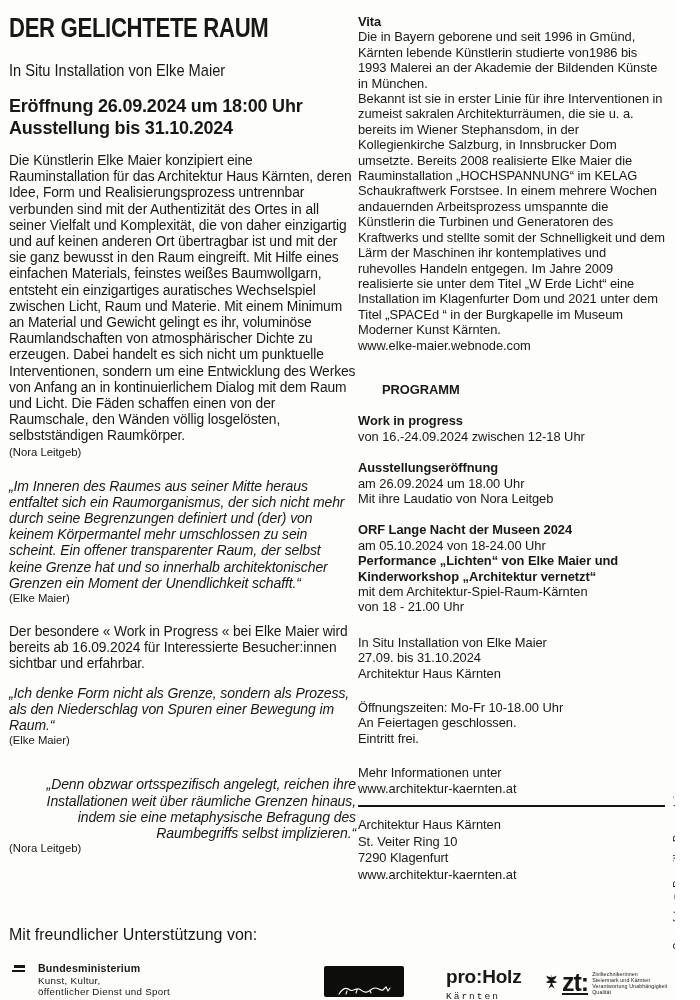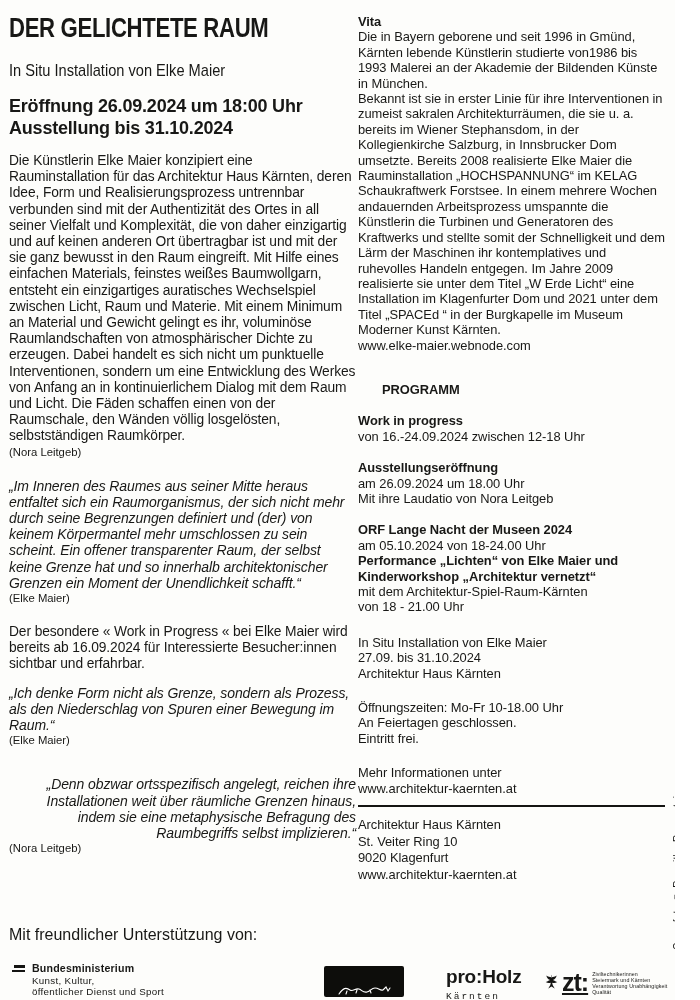--- a/index.html
+++ b/index.html
@@ -26,21 +26,21 @@
   .right-col { position:absolute; left:358px; top:14px; width:307px;
                font-size:12.9px; line-height:15.4px; letter-spacing:-0.05px; }
   .b { font-weight:700; }
   .prog-head { font-weight:700; margin-top:29px;margin-left:24px; }
   .prog-item { margin-top:16px; }
   .mt20 { margin-top:20px; } .mt19 { margin-top:19px; }
   .rule { border-top:2px solid #141412; margin-top:9px; width:100%; }
   .address { margin-top:10px; line-height:16.5px; }
   
   .support { position:absolute; left:9px; top:926px; font-size:16px; }
-  .bm { position:absolute; left:12px; top:962px; display:flex; gap:6px; }
+  .bm { position:absolute; left:12px; top:962px; display:flex; gap:12px; }
   .bm-flag { margin-top:3px; width:14px; }
   .bm-flag .bar1 { margin-left:2px; width:11px; height:2.6px; background:#141412; }
   .bm-flag .bar2 { margin-top:2.2px; width:13px; height:2.6px; background:#141412; }
   .bm-title { font-size:10.6px; font-weight:700; line-height:12.5px; letter-spacing:.2px; }
   .bm-line { font-size:9.8px; line-height:11.5px; letter-spacing:.3px; }
   .land { position:absolute; left:197px; top:1015px; display:flex; align-items:center; }
   .land-word { font-size:12.5px; letter-spacing:1px; }
   .land-mark { width:12px; height:13px; display:flex; gap:2px; }
   .land-mark .lbar { width:4.5px; height:13px; background:#141412; }
   .land-mark .rcol { display:flex; flex-direction:column; gap:2.5px; }
@@ -127,21 +127,21 @@
     <div class="mt19">
       <div>Mehr Informationen unter</div>
       <div>www.architektur-kaernten.at</div>
     </div>
 
     <div class="rule"></div>
 
     <div class="address">
       <div>Architektur Haus Kärnten</div>
       <div>St. Veiter Ring 10</div>
-      <div>9020 Klagenfurt</div>
+      <div>7290 Klagenfurt</div>
       <div>www.architektur-kaernten.at</div>
     </div>
   </div>
 
   <div class="support">Mit freundlicher Unterstützung von:</div>
 
   <div class="bm">
     <div class="bm-flag">
       <div class="bar1"></div>
         <div class="bar2"></div>

